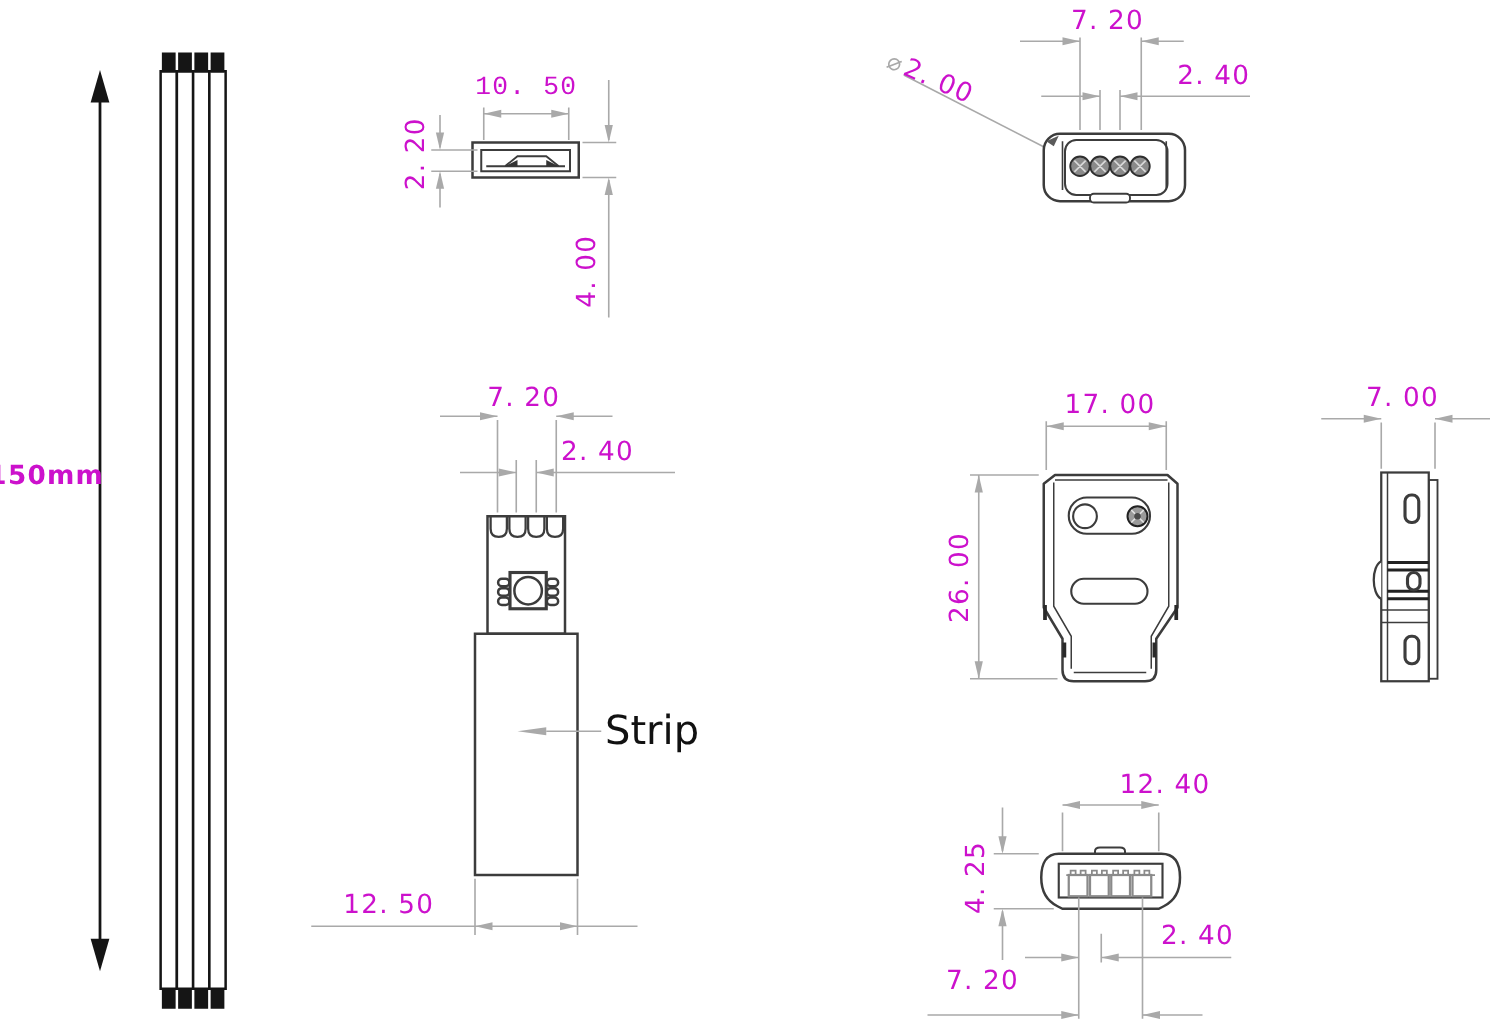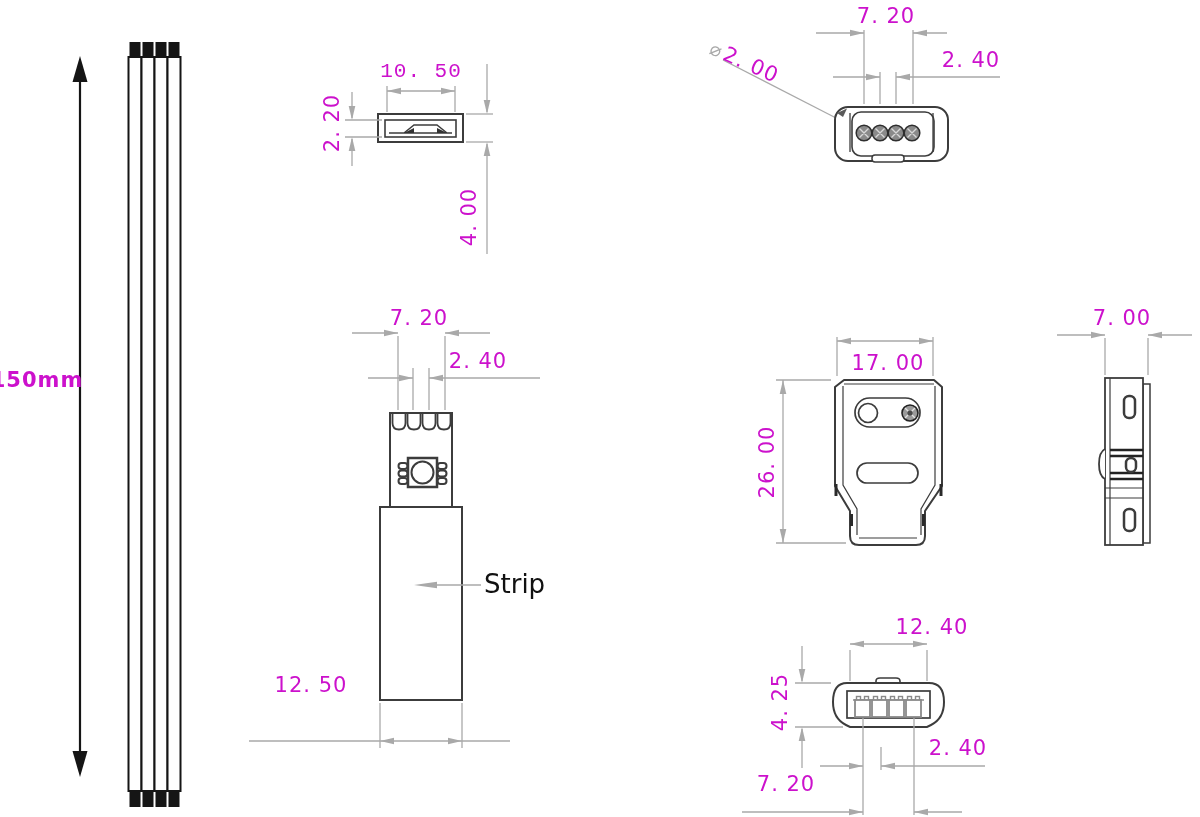--- a/index.html
+++ b/index.html
@@ -14,21 +14,21 @@
   .ar{fill:var(--dimension-line,#a9a9a9);stroke:none;}
   .cab{stroke:var(--cable,#151515);fill:#ffffff;}
   .cabfill{fill:var(--cable,#151515);stroke:none;}
   .dim{
     position:absolute;color:var(--dimension-text,#cc11cc);font-size:21px;
     letter-spacing:1px;white-space:nowrap;transform:translate(-50%,-50%);
   }
   .rot{transform:translate(-50%,-50%) rotate(-90deg);}
   .len{font-weight:bold;transform:translate(-50%,-50%);}
   .callout{
-    position:absolute;color:var(--annotation,#111111);font-size:26px;
+    position:absolute;color:var(--annotation,#111111);font-size:32px;
     white-space:nowrap;transform:translate(0,-50%);
   }
   .dia{
     position:absolute;font-size:21px;letter-spacing:1px;white-space:nowrap;
     transform:rotate(24deg);transform-origin:left top;color:var(--dimension-text,#cc11cc);
   }
   .dia .sym{color:var(--dimension-line,#a9a9a9);font-size:19px;margin-right:2px;}
 </style>
 </head>
 <body>
@@ -254,28 +254,28 @@
 </svg>
 
 <div class="dim len" style="left:37px;top:380px;">150mm</div>
 
 <div class="dim" style="left:421px;top:71px;font-family:Liberation Mono, monospace;">10. 50</div>
 <div class="dim rot" style="left:332px;top:123px;">2. 20</div>
 <div class="dim rot" style="left:469px;top:217px;">4. 00</div>
 
 <div class="dim" style="left:419px;top:318px;">7. 20</div>
 <div class="dim" style="left:478px;top:361px;">2. 40</div>
-<div class="dim" style="left:311px;top:685px;text-align:center;">12. 50</div>
+<div class="dim" style="left:311px;top:723px;text-align:center;">12. 50</div>
 <div class="callout" style="left:484px;top:584px;">Strip</div>
 
 <div class="dia" style="left:716px;top:36px;"><span class="sym">⌀</span><span>2. 00</span></div>
 <div class="dim" style="left:886px;top:16px;">7. 20</div>
 <div class="dim" style="left:971px;top:60px;">2. 40</div>
 
-<div class="dim" style="left:888px;top:323px;margin-top:40px;">17. 00</div>
+<div class="dim" style="left:888px;top:323px;">17. 00</div>
 <div class="dim rot" style="left:767px;top:462px;">26. 00</div>
 
 <div class="dim" style="left:1122px;top:318px;text-align:right;">7. 00</div>
 
 <div class="dim" style="left:932px;top:627px;">12. 40</div>
 <div class="dim rot" style="left:780px;top:702px;">4. 25</div>
 <div class="dim" style="left:958px;top:748px;">2. 40</div>
 <div class="dim" style="left:786px;top:784px;">7. 20</div>
 
 </div>

